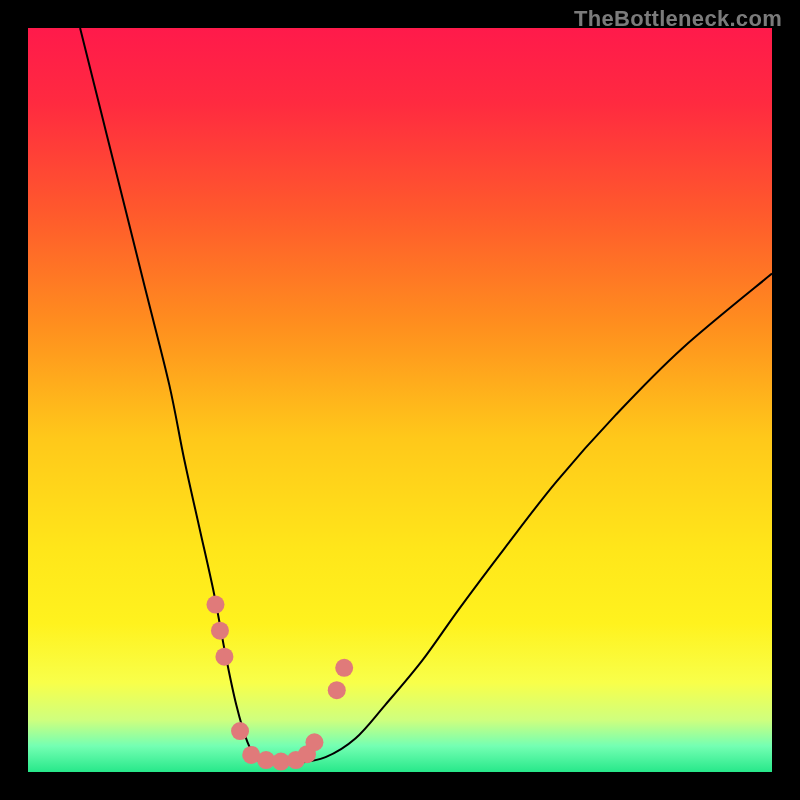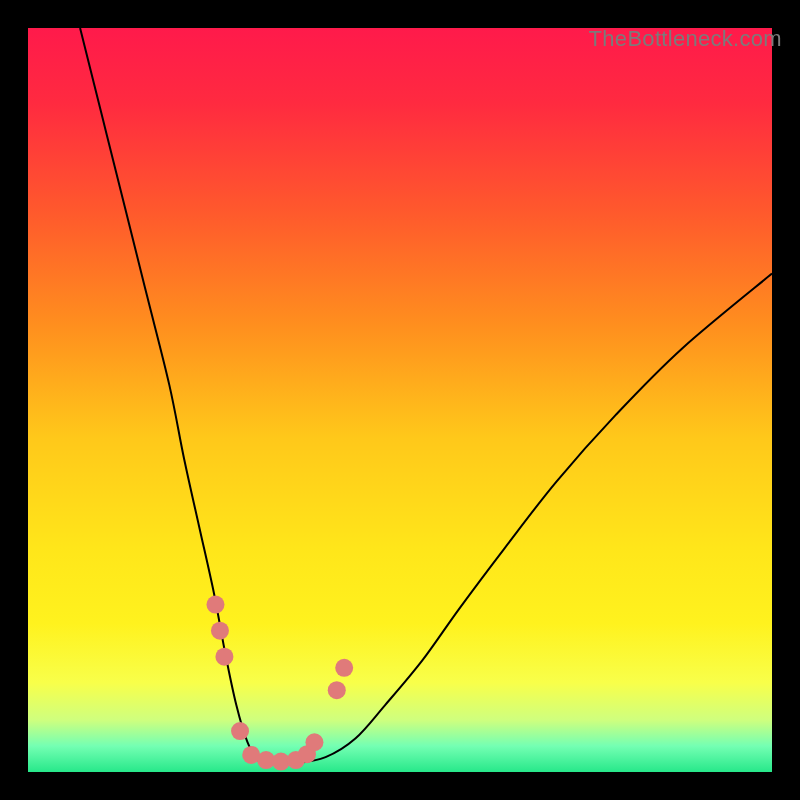--- a/index.html
+++ b/index.html
@@ -24,23 +24,22 @@
     top: 0;
     width: 744px;
     height: 744px;
   }
   .watermark {
     position: absolute;
     top: 6px;
     right: 18px;
     color: #7b7b7b;
     font-size: 22px;
-    font-weight: 400;
+    font-weight: 700;
     letter-spacing: 0.3px;
-    margin-top: 20px;
   }
   svg.curve {
     position: absolute;
     left: 0;
     top: 0;
     width: 744px;
     height: 744px;
     overflow: visible;
   }
 </style>

